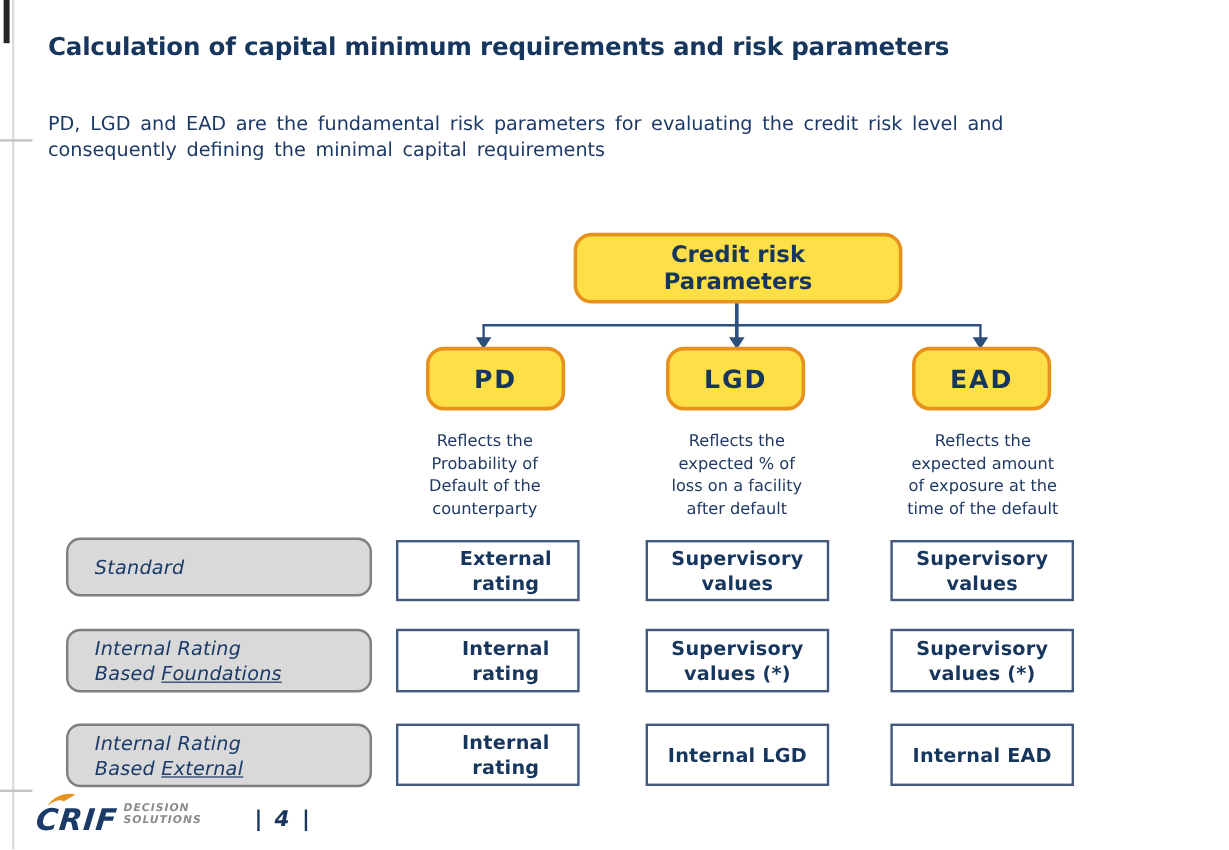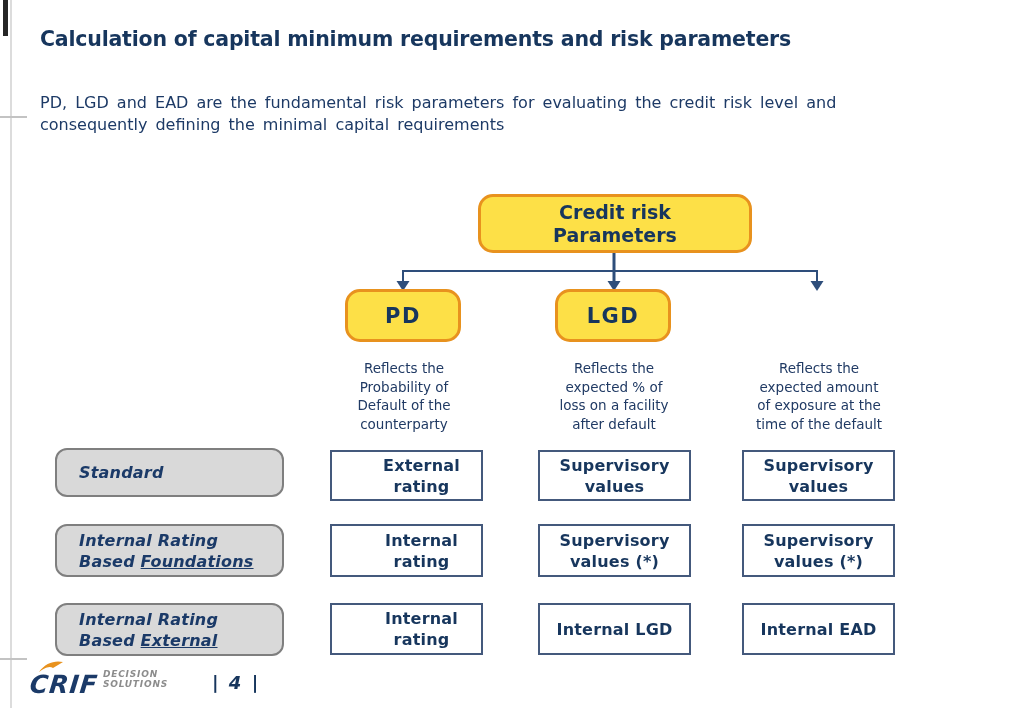--- a/index.html
+++ b/index.html
@@ -34,40 +34,40 @@
 
   
   .obox {
     position:absolute; z-index:2; background:#fde047;
     border:3px solid #e8921e; border-radius:15px;
     display:flex; align-items:center; justify-content:center;
     color:#17365d; font-weight:bold; text-align:center;
   }
   .root-box { left:478px; top:194px; width:274px; height:59px; font-size:19px; line-height:23px; white-space:pre-line; }
   .param-box { top:289px; width:116px; height:53px; font-size:21px; letter-spacing:1.5px; }
-  .param-box-pd  { left:345px;text-align:right; }
+  .param-box-pd  { left:355px;text-align:right; }
   .param-box-lgd { left:555px; }
   .param-box-ead { left:760px; }
 
   .param-desc {
     position:absolute; top:359px; z-index:2;
     font-size:13.5px; line-height:18.5px; color:#203a64;
     text-align:center; white-space:pre-line;
   }
   .desc-pd  { left:318px; width:172px; }
   .desc-lgd { left:528px; width:172px; }
   .desc-ead { left:722px; width:194px; }
 
   
   .approach {
-    position:absolute; left:55px; width:229px; z-index:2;
+    position:absolute; left:55px; width:255px; z-index:2;
     background:#d9d9d9; border:2px solid #7f7f7f; border-radius:12px;
     display:flex; flex-direction:column; justify-content:center;
     padding-left:22px;
-    color:#1b3a68; font-weight:bold; font-style:italic;
+    color:#1b3a68; font-weight:normal; font-style:italic;
     font-size:16px; line-height:21px; letter-spacing:0.2px;
   }
   .approach-1 { top:448px; height:49px; }
   .approach-2 { top:524px; height:53px; }
   .approach-3 { top:603px; height:53px; }
   .u { text-decoration:underline; }
 
   
   .cell {
     position:absolute; z-index:2; width:153px;
@@ -128,20 +128,21 @@
       <polygon points="607.5,281 620.5,281 614,291"></polygon>
       <polygon points="810.5,281 823.5,281 817,291"></polygon>
     </g>
   </svg>
 
   <div class="obox root-box">Credit risk
 Parameters</div>
 
   <div class="obox param-box param-box-pd">PD</div>
   <div class="obox param-box param-box-lgd">LGD</div>
+  <div class="obox param-box param-box-ead">EAD</div>
 
   <div class="param-desc desc-pd">Reflects the
 Probability of
 Default of the
 counterparty</div>
   <div class="param-desc desc-lgd">Reflects the
 expected % of
 loss on a facility
 after default</div>
   <div class="param-desc desc-ead">Reflects the

